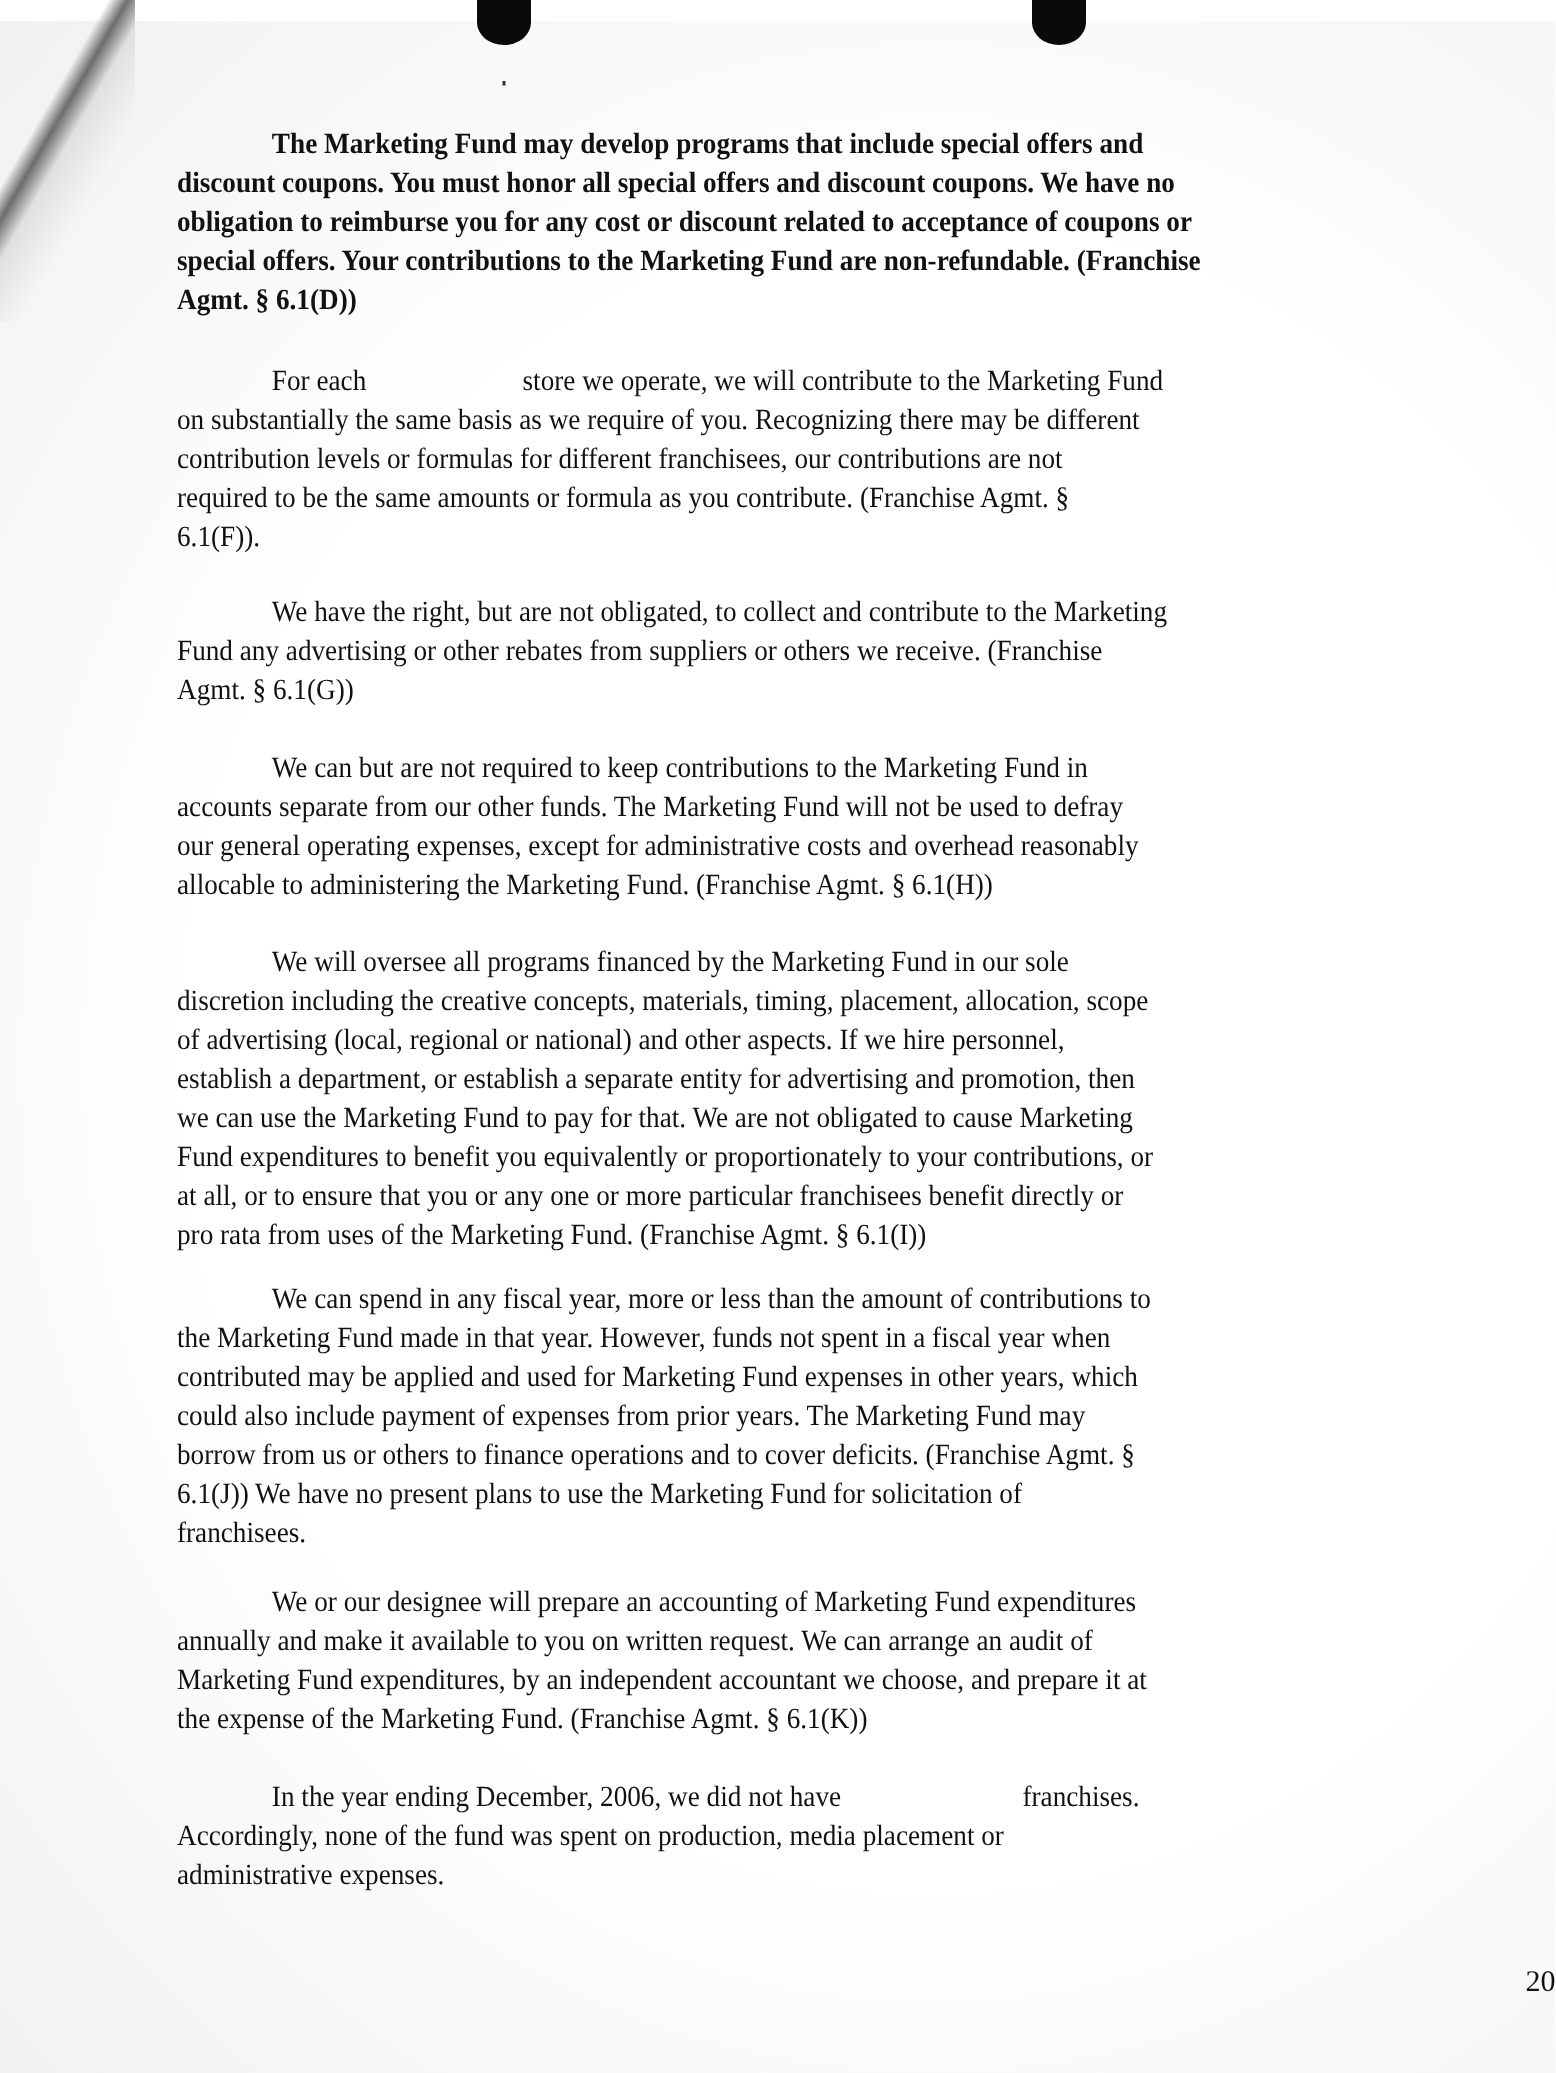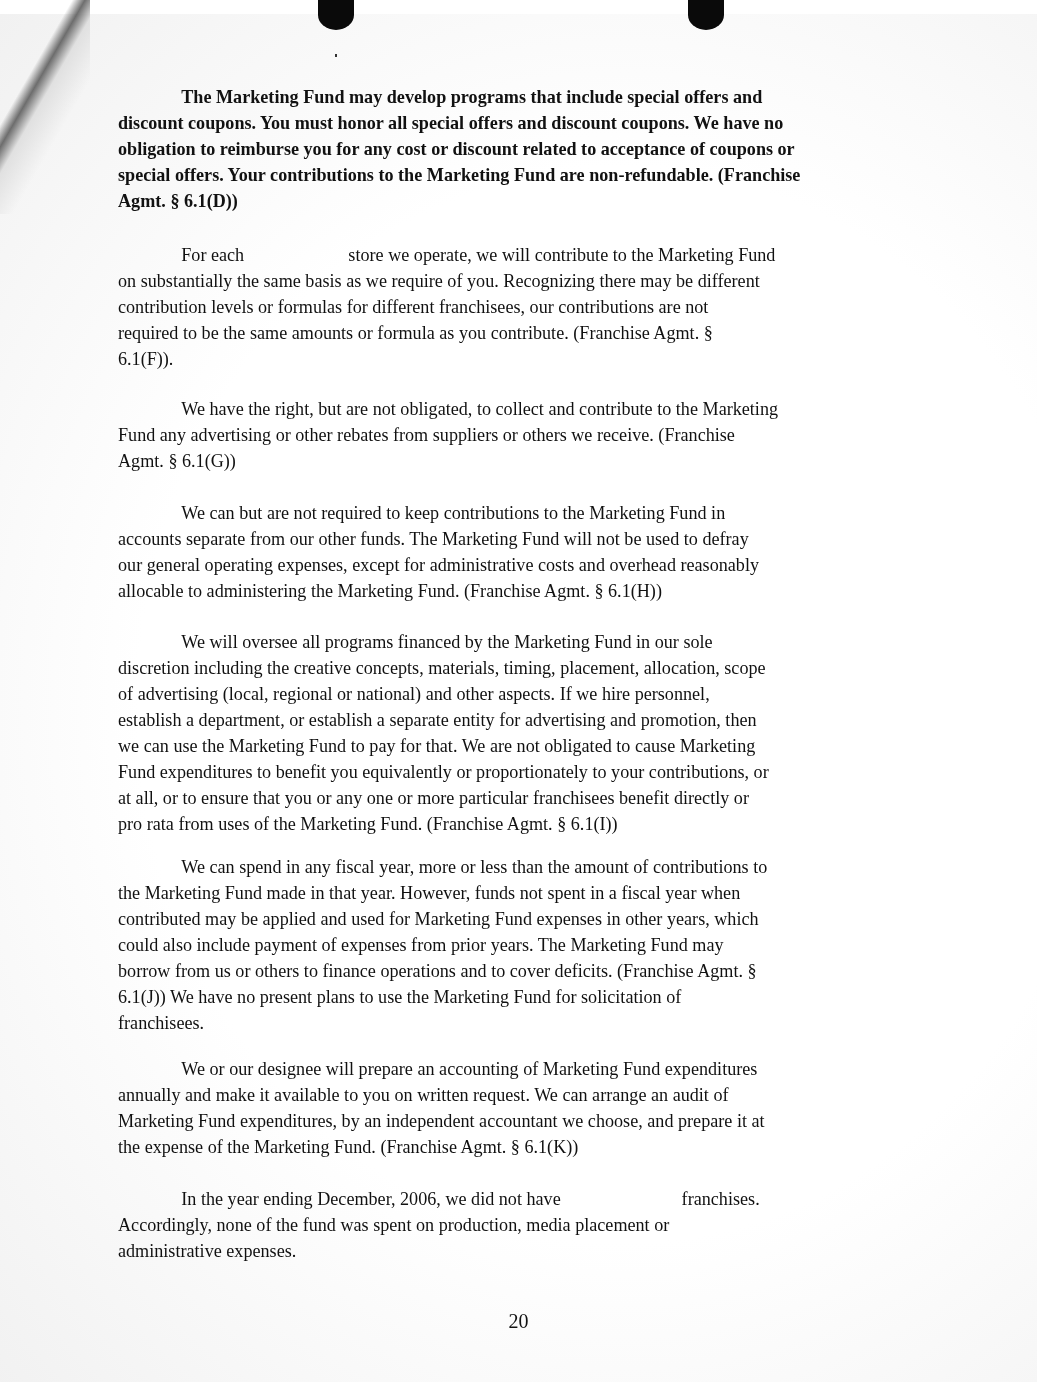--- a/index.html
+++ b/index.html
@@ -30,21 +30,21 @@
     .para {
       position: absolute; left: 118px; width: 800px;
       font-size: 19.5px; line-height: 26px;
       transform: scaleX(0.93); transform-origin: left top;
     }
     .para .line { display: block; white-space: nowrap; }
     .para .line.indent { padding-left: 68px; }
     .bold { font-weight: bold; }
     .gap { display: inline-block; width: 112px; }
     .page-number {
-      position: absolute; top: 1296px; left: 0; width: 1037px; text-align: center;
+      position: absolute; top: 1296px; left: 0; width: 1037px; text-align: right;
       font-size: 20px;
     }
   </style>
 </head>
 <body>
 
 <div class="page">
   <div class="fold-shadow"></div>
   <div class="punch left"></div>
   <div class="punch right"></div>

